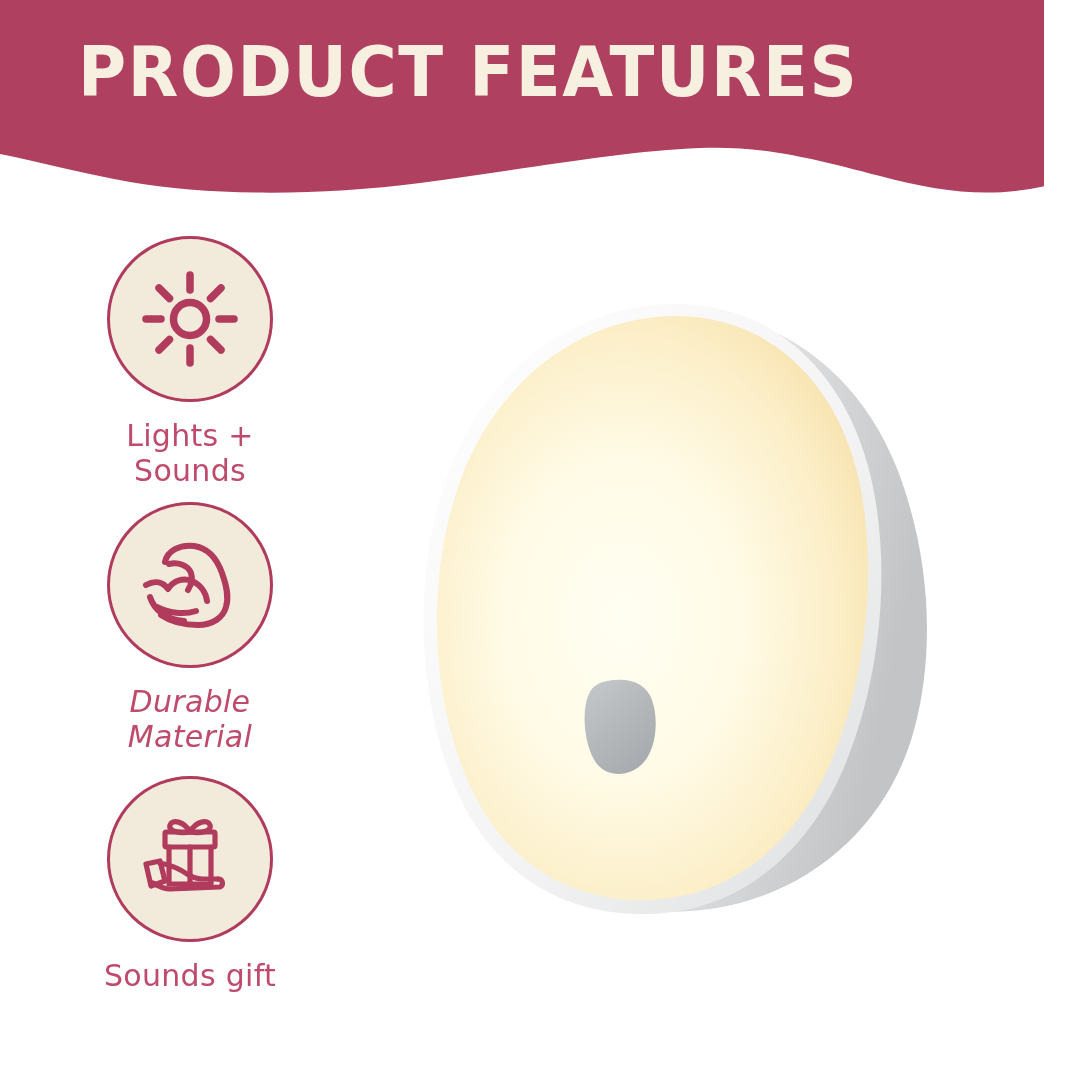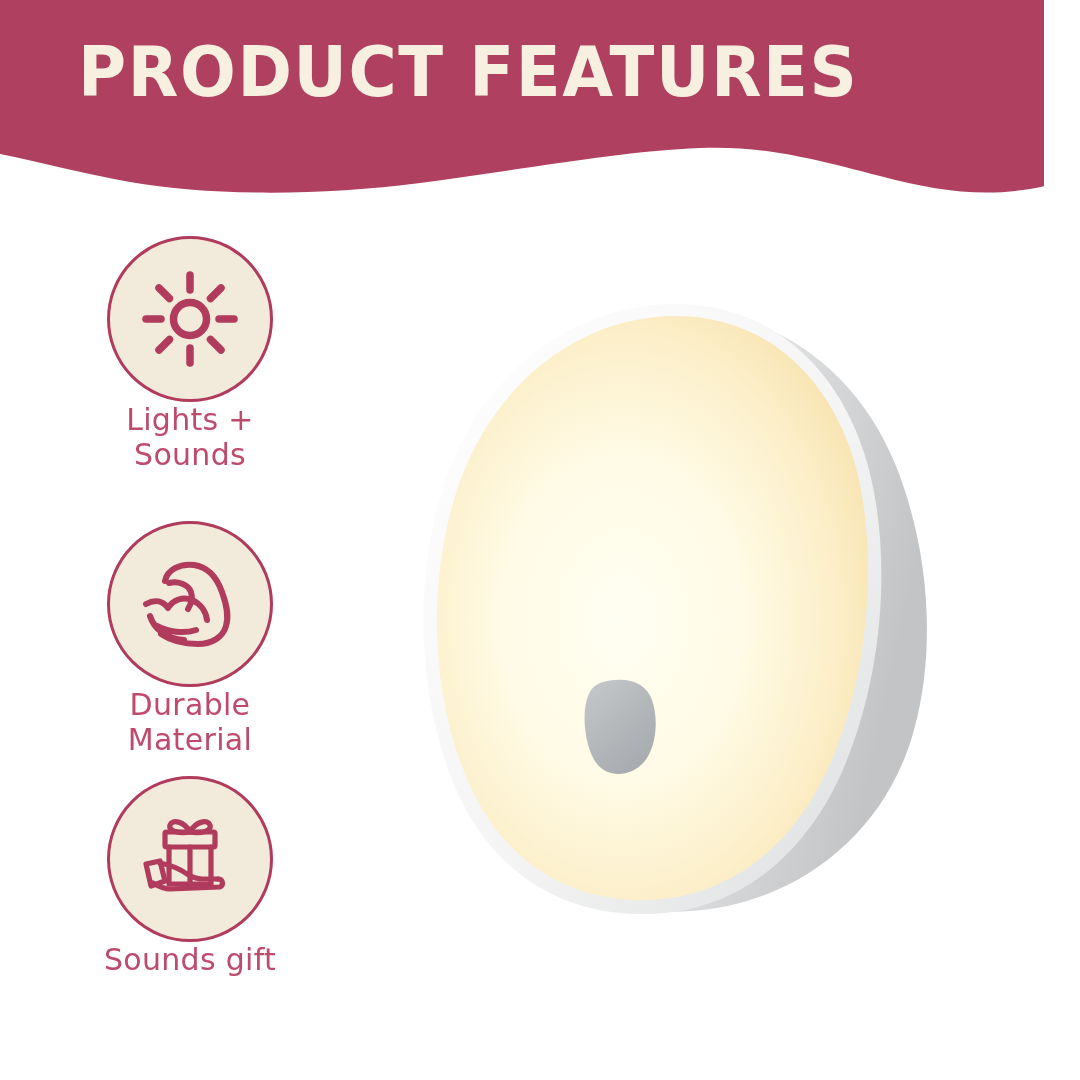--- a/index.html
+++ b/index.html
@@ -79,20 +79,21 @@
     box-sizing: border-box;
     display: flex;
     align-items: center;
     justify-content: center;
     position: relative;
   }
   .feature-badge svg {
     display: block;
   }
   .feature-label {
+    margin-top: 16px;
     color: #BE4A6C;
     font-family: "DejaVu Sans", sans-serif;
     font-size: 30px;
     font-weight: 400;
     line-height: 1.18;
     letter-spacing: 0.3px;
     white-space: pre-line;
   }
 
   
@@ -140,21 +141,21 @@
               <line x1="81" y1="19" x2="70.5" y2="29.5"></line>
               <line x1="29.5" y1="70.5" x2="19" y2="81"></line>
             </g>
           </svg>
         </span>
       </div>
       <div class="feature-label">Lights +
 Sounds</div>
     </div>
 
-    <div class="feature" style="top:285px;">
+    <div class="feature" style="top:266px;font-style:italic;">
       <div class="feature-badge">
         <span>
           <svg width="112" height="100" viewBox="0 0 112 100" xmlns="http://www.w3.org/2000/svg">
             <g stroke="#B03B5C" stroke-width="6" stroke-linecap="round" stroke-linejoin="round" fill="none">
 
               <path d="M31,27 C33,16 46,9 60,11 C74,13 83,24 88,38
                        C93,52 95,62 92,72 C89,83 78,90 64,90
                        C50,90 36,86 27,80"></path>
 
               <path d="M35,29 C44,27 54,30 57,38 C59,44 57,50 54,55"></path>

